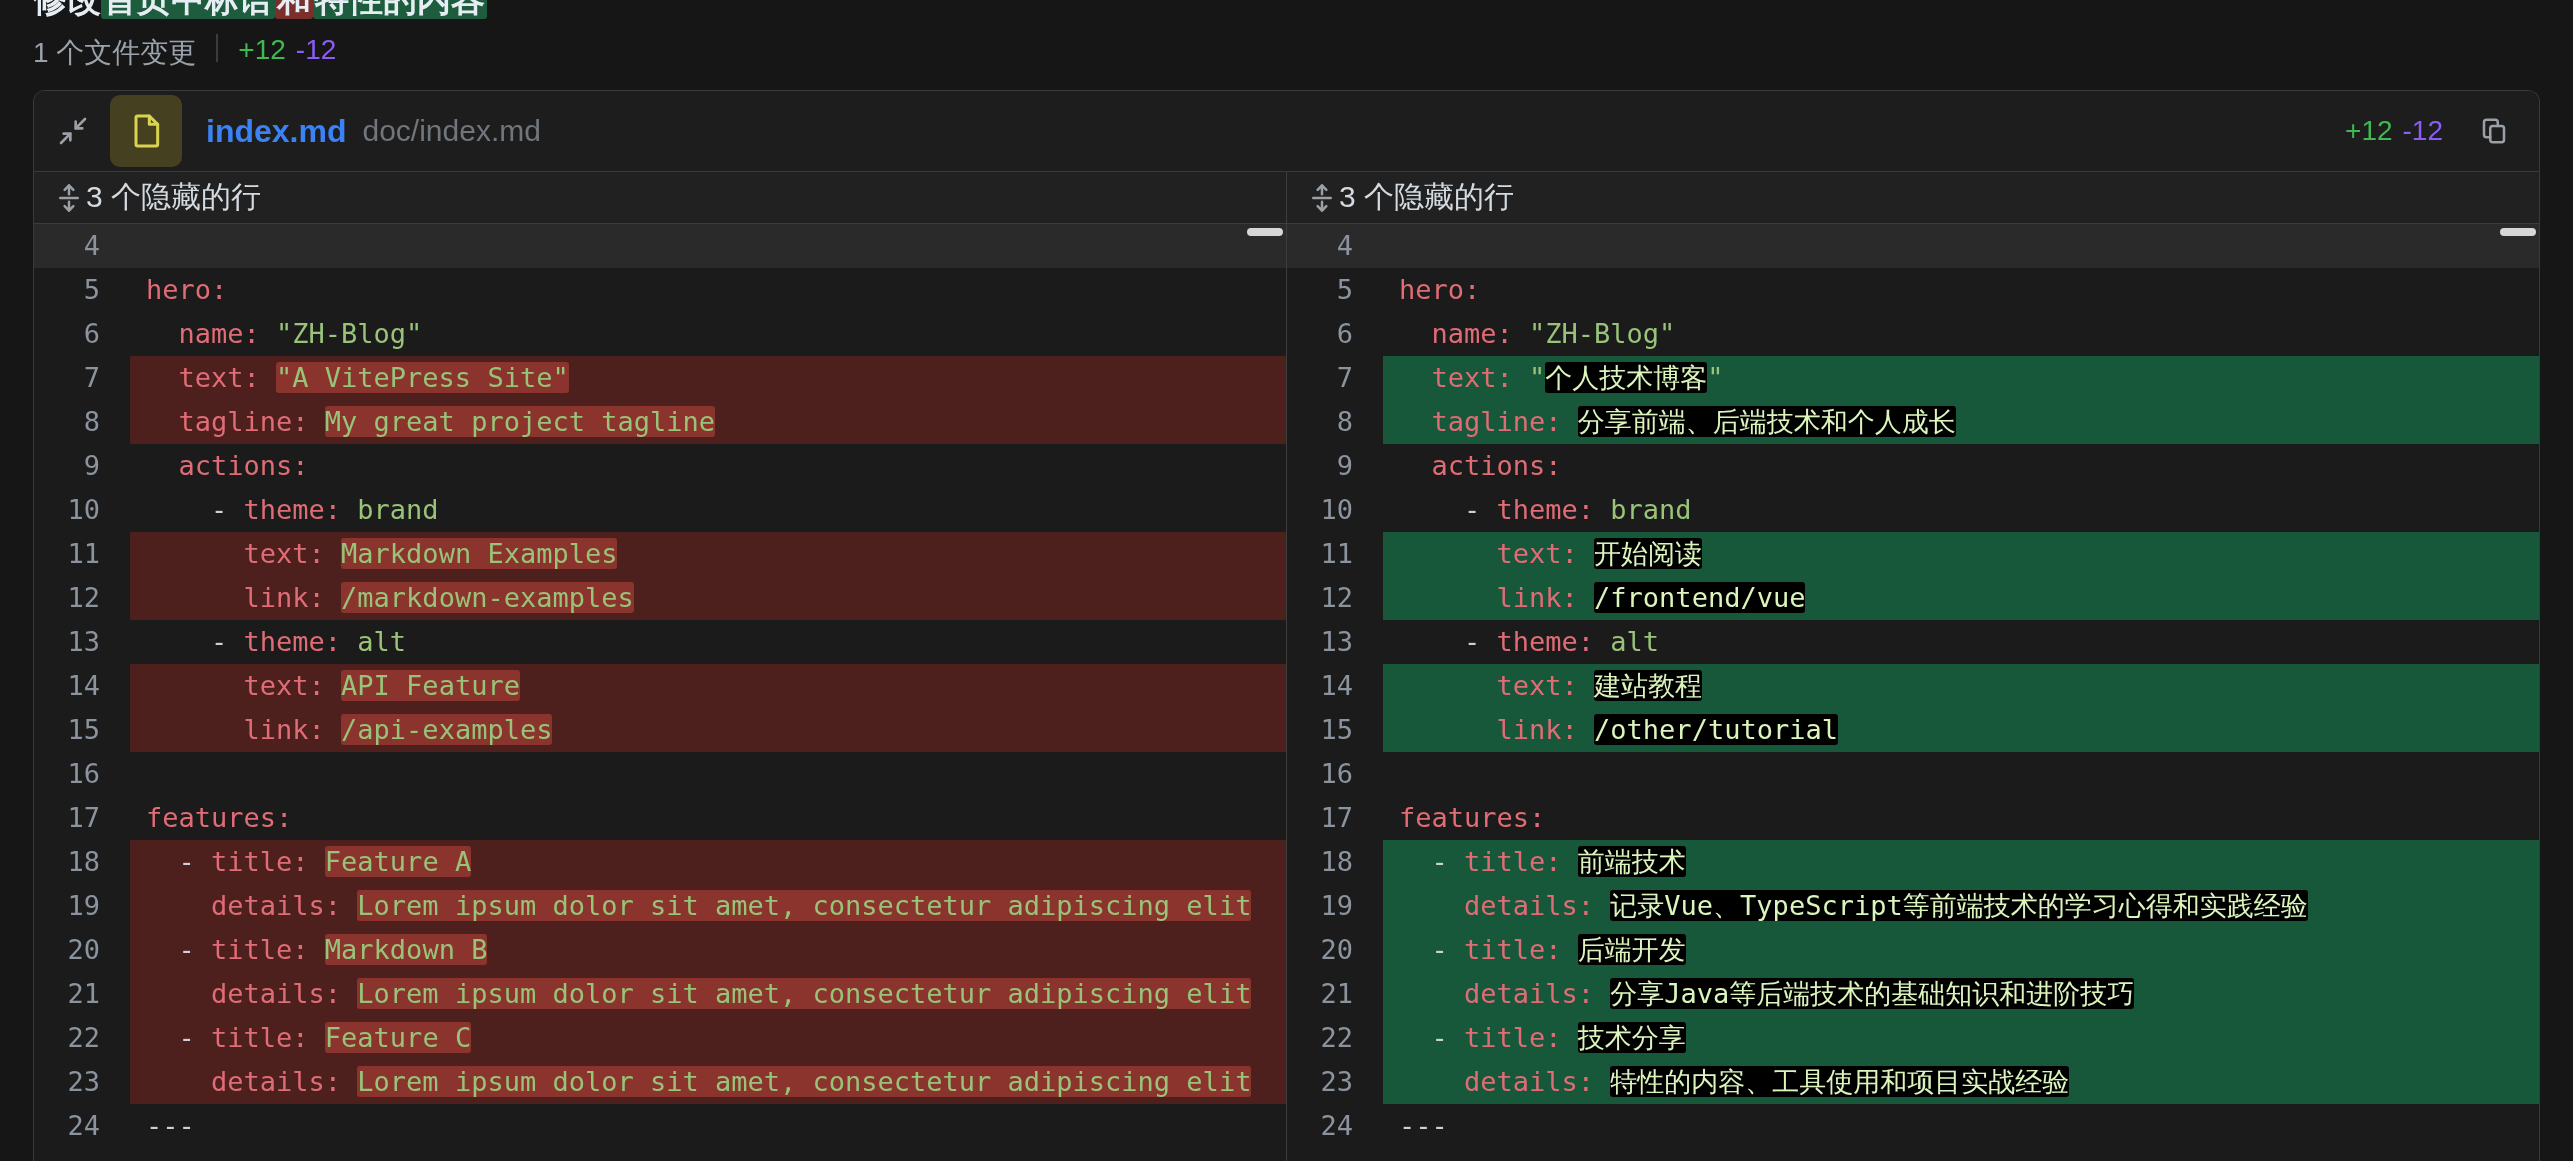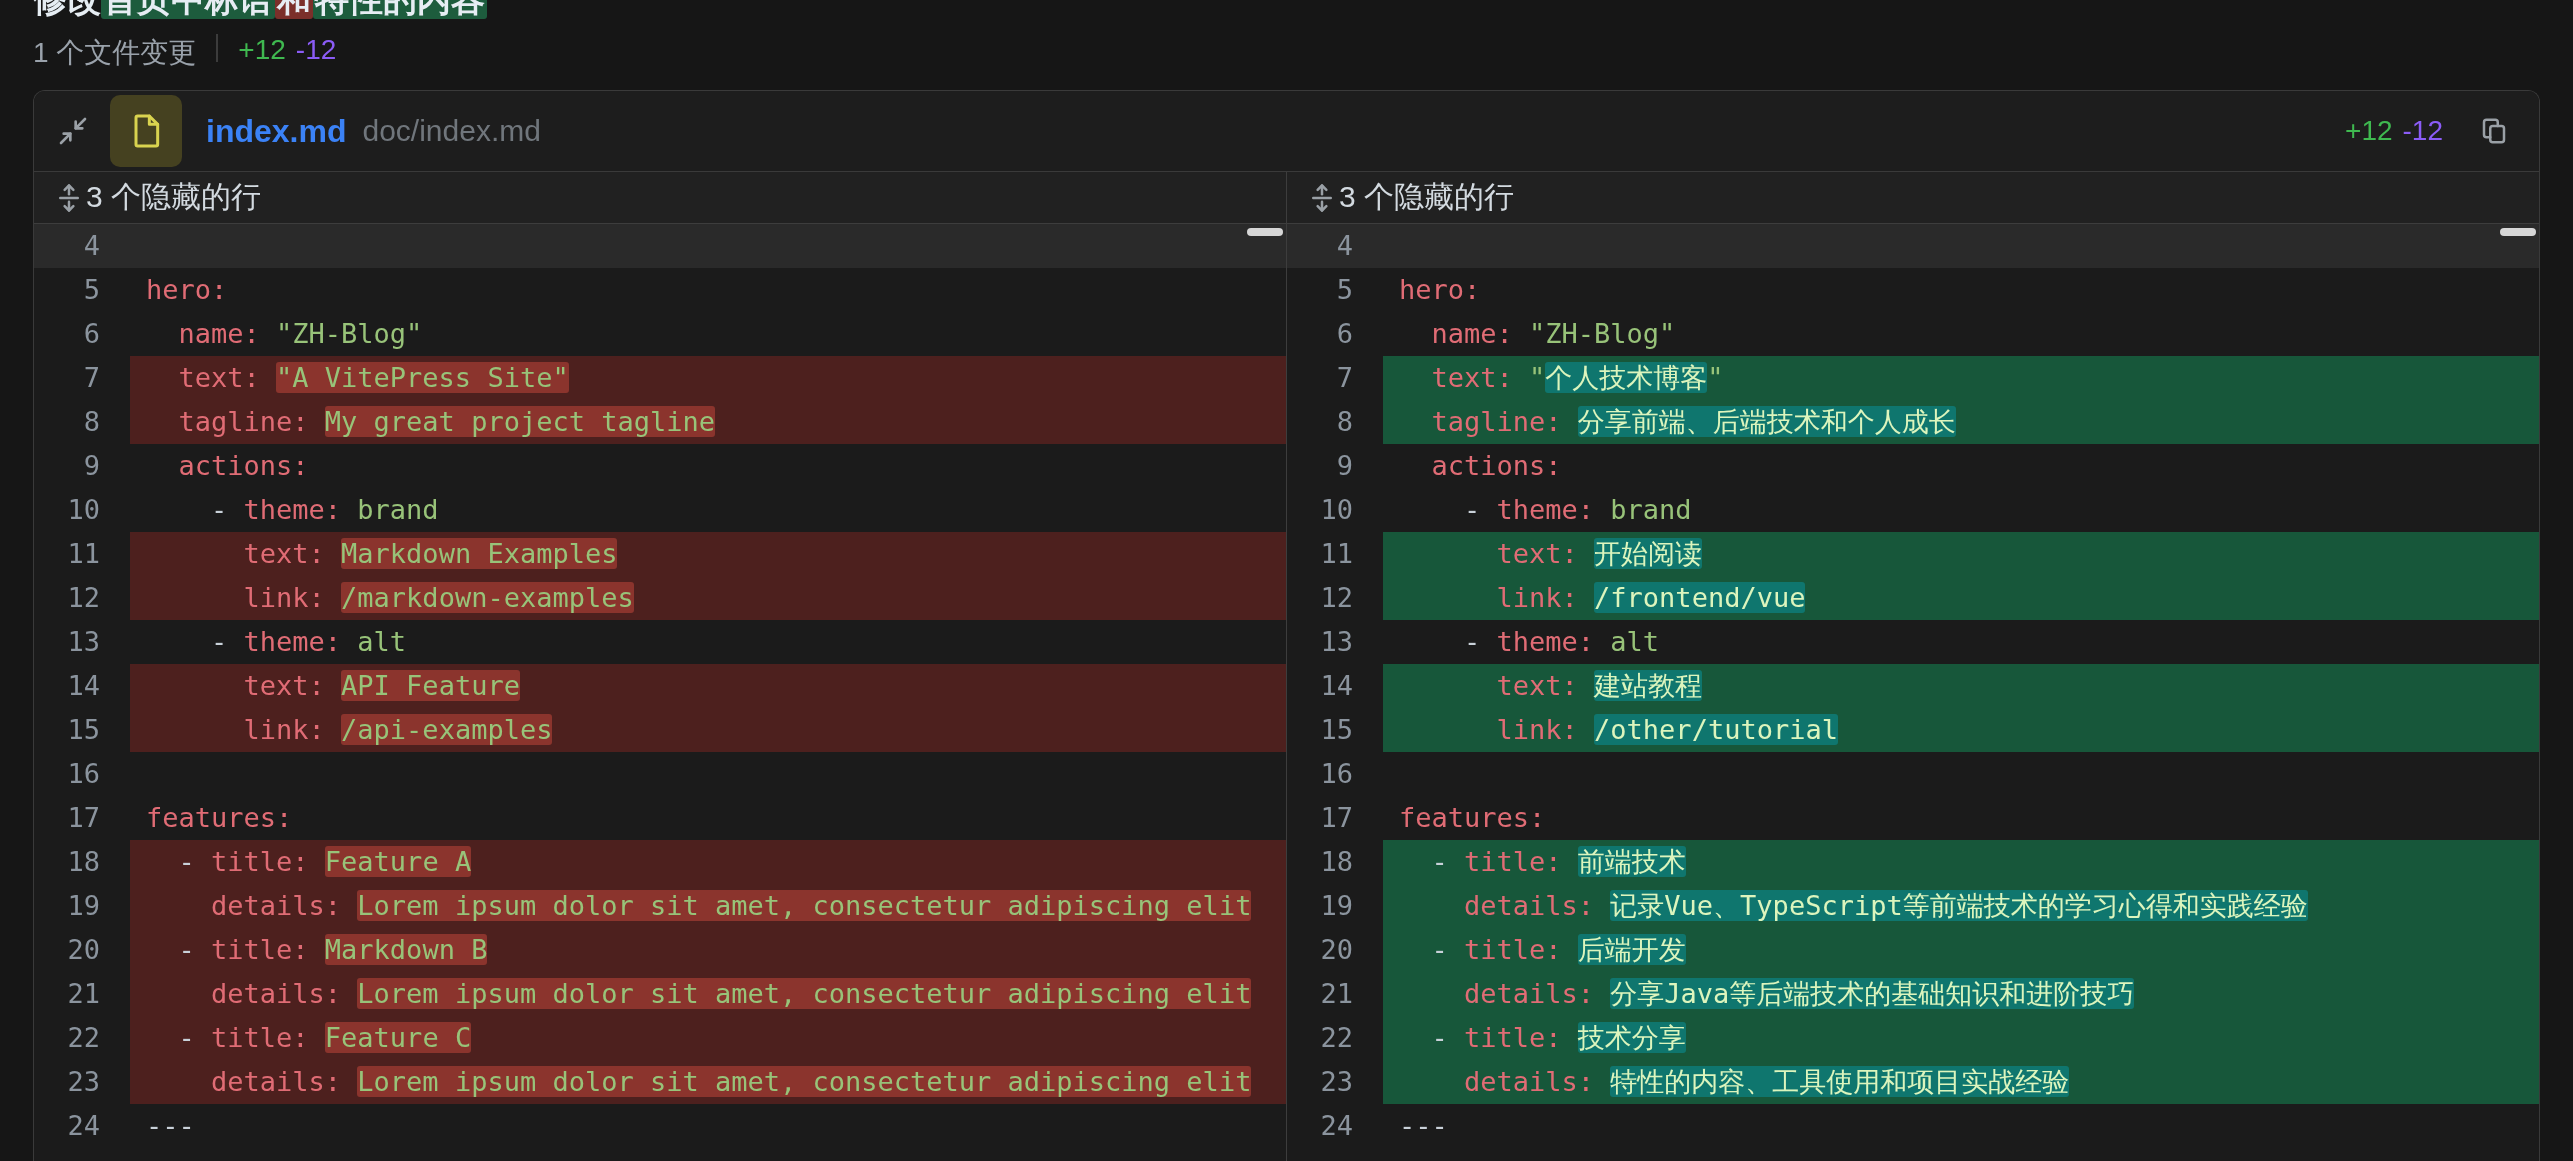--- a/index.html
+++ b/index.html
@@ -56,21 +56,21 @@
     font-family:"DejaVu Sans Mono",monospace;font-size:27px;line-height:44px;
   }
   .row.focus{background:#2a2a2a;}
   .row.del .codetext{background:#4d201e;}
   .row.add .codetext{background:#17573a;}
 
   .tok-key{color:#e06c75;}
   .tok-str{color:#98c379;}
   .tok-pln{color:#c9d1d9;}
   .row.del .hl{background:#8b342d;border-radius:3px;}
-  .row.add .hl{background:#0f766e;border-radius:3px;color:#dcf5bd;}
+  .row.add .hl{background:#000000;border-radius:3px;color:#dcf5bd;}
 
   .scroll-thumb{position:absolute;top:56px;right:3px;width:36px;height:8px;background:#d6d6d6;border-radius:4px;cursor:pointer;}
 
   .icon{display:inline-flex;align-items:center;justify-content:center;}
   .icon svg{display:block;}
 </style>
 </head>
 <body>
 
 <div class="commit-title-clip">

